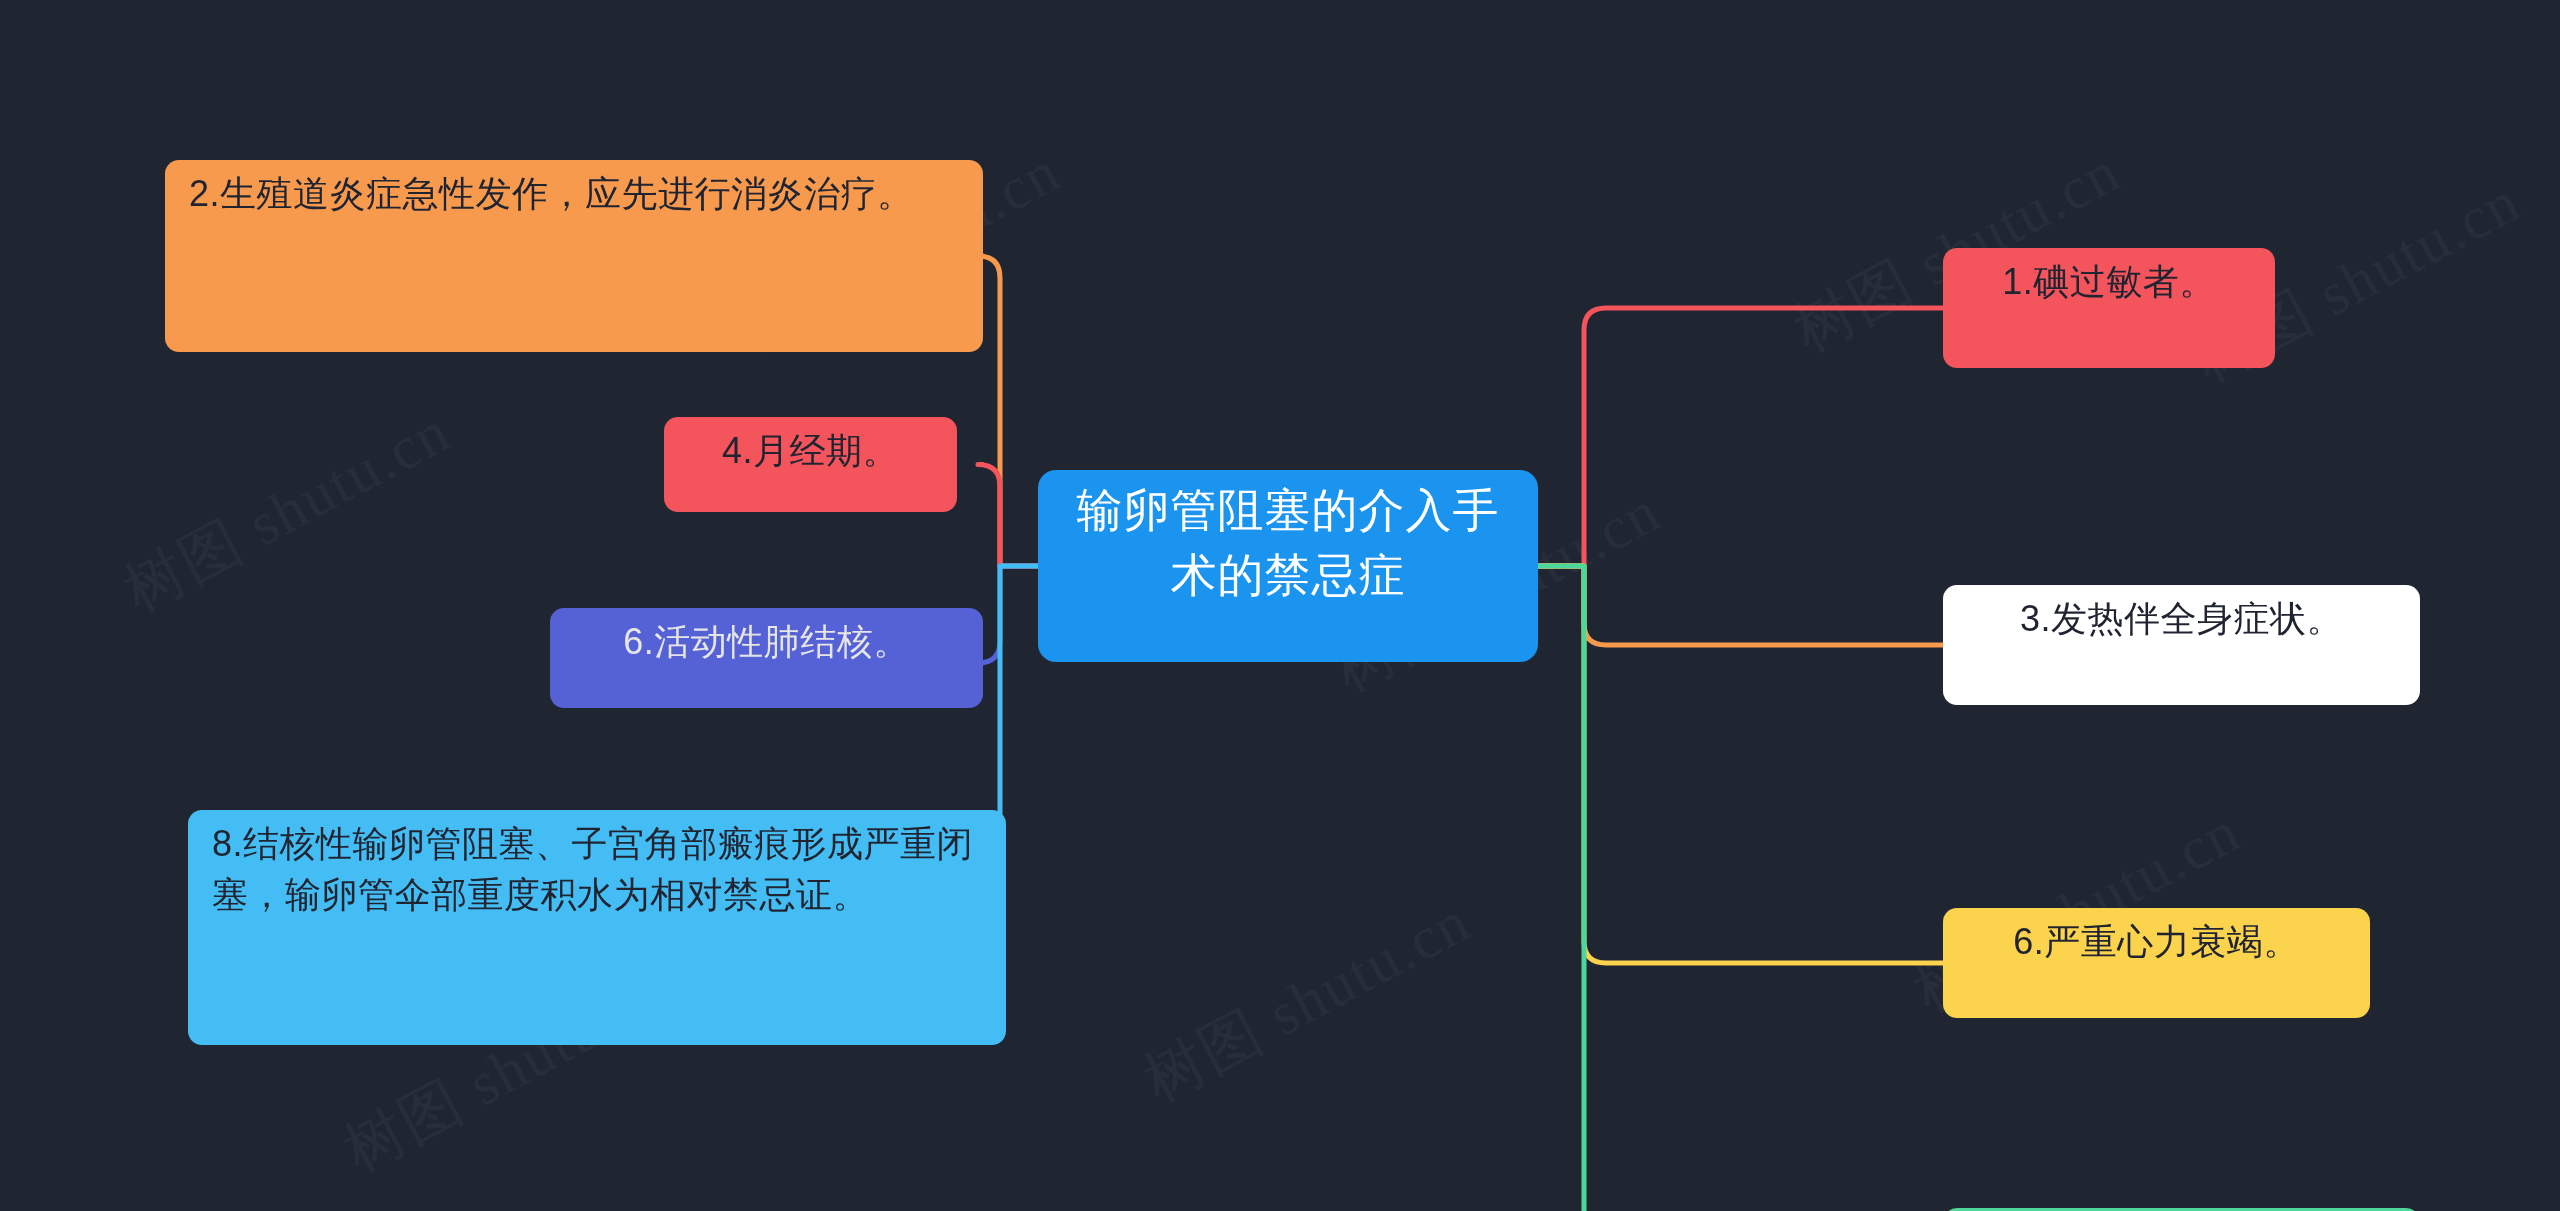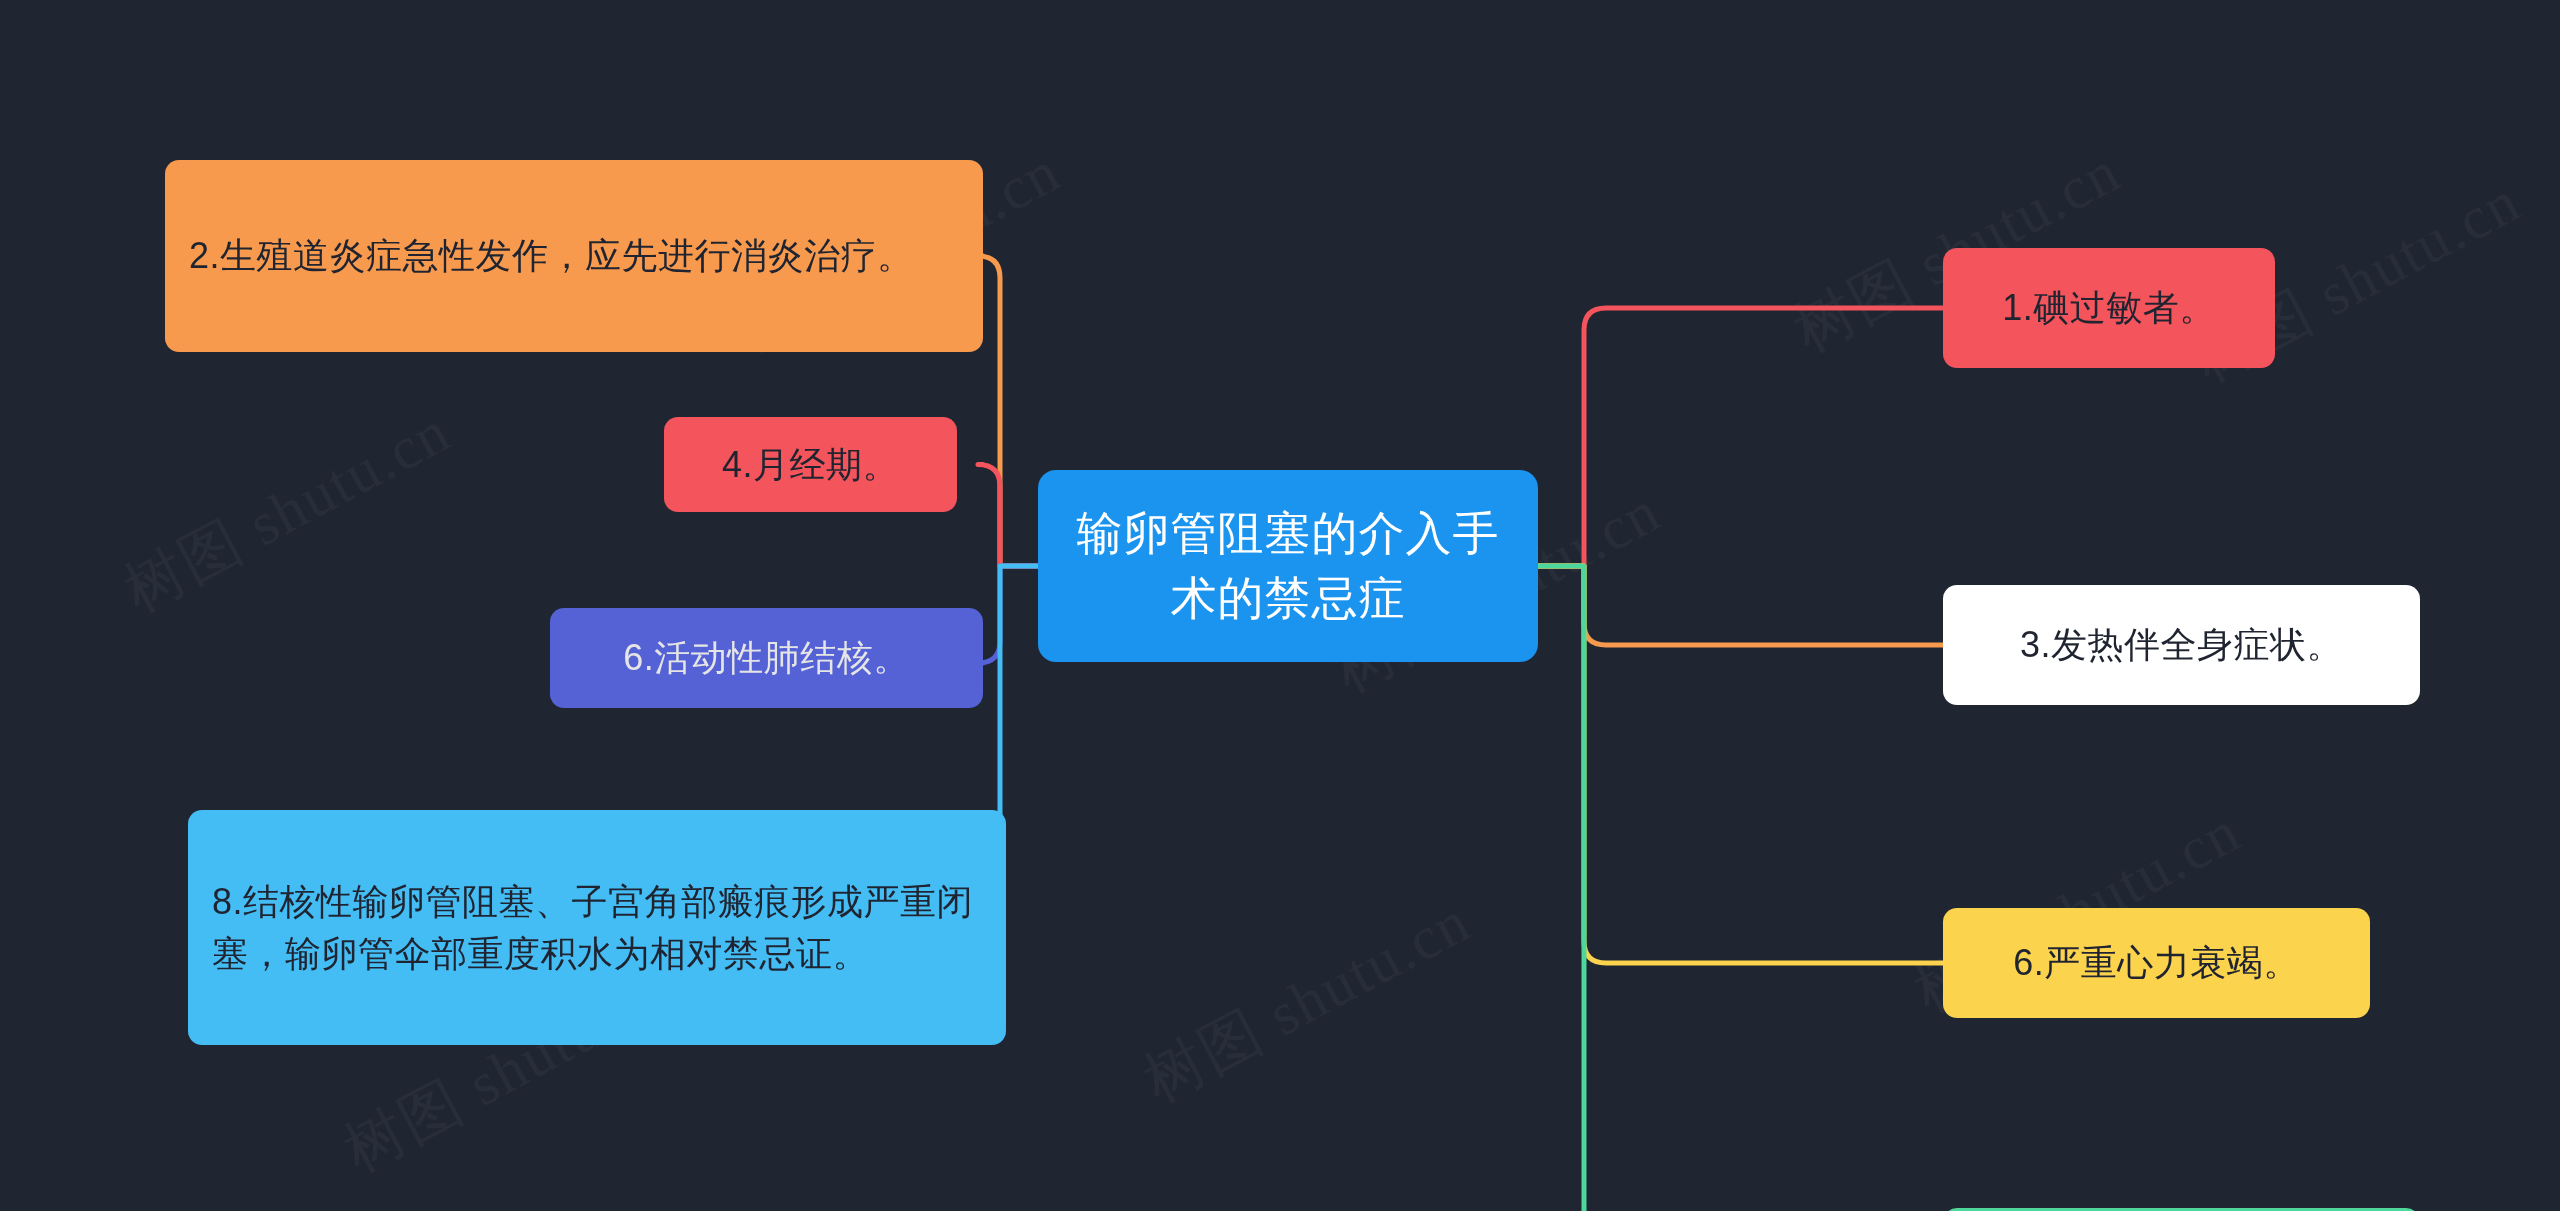--- a/index.html
+++ b/index.html
@@ -41,21 +41,20 @@
     inset: 0;
     z-index: 2;
     pointer-events: none;
   }
   .node {
     position: absolute;
     z-index: 3;
     box-sizing: border-box;
     border-radius: 14px;
     display: flex;
-    align-items: center;
     padding: 8px 24px;
     line-height: 1.42;
     font-weight: 400;
     letter-spacing: 0.5px;
   }
   .node .txt {
     display: block;
     width: 100%;
   }
   .node-root {

